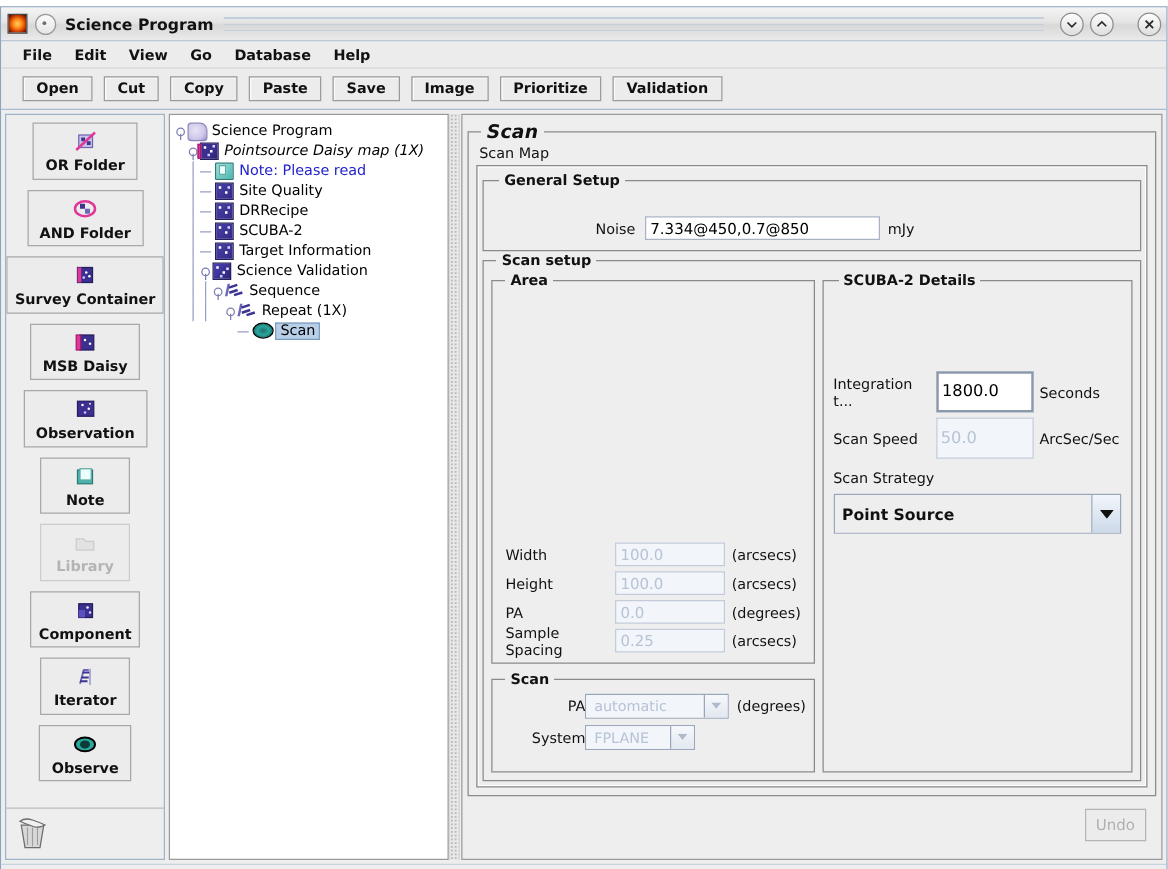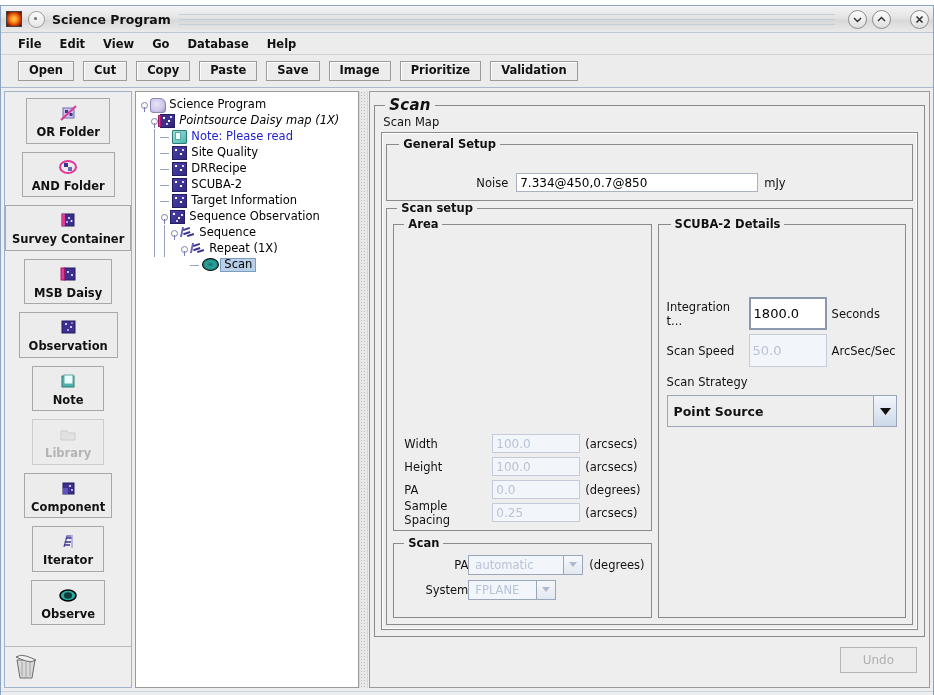--- a/index.html
+++ b/index.html
@@ -375,21 +375,21 @@
   .brow .lb { font-size:11.5px; color:#111; text-align:right; }
   .brow .un { font-size:11.5px; color:#111; margin-left:6px; }
 
   .footer {
     flex: 0 0 46px; display:flex; align-items:center; justify-content:flex-end;
     padding-right: 8px;
   }
   .undo-btn {
     border:1px solid #b5b5b5; background:#ececec;
     color:#b0b0b0; font-size:12px;
-    padding: 5px 22px; cursor:default;
+    padding: 5px 8px; cursor:default;
   }
   .statusbar {
     flex: 0 0 7px; background:#eeeeee; border-top:1px solid #c7d3e0;
   }
 </style>
 </head>
 <body>
 
 <div class="window">
 
@@ -630,21 +630,21 @@
             </div>
             <div class="tlabel">Target Information</div>
           </div>
           <div class="tnode">
             <div class="tvline"></div>
             <div class="tvline on"></div>
             <div class="thandle has"></div>
             <div class="ticon">
               <div class="ic-obs"></div>
             </div>
-            <div class="tlabel">Sequence Observation</div>
+            <div class="tlabel">Science Validation</div>
           </div>
           <div class="tnode">
             <div class="tvline"></div>
             <div class="tvline on"></div>
             <div class="tvline on"></div>
             <div class="thandle has"></div>
             <div class="ticon">
               <div class="ic-seq"></div>
             </div>
             <div class="tlabel">Sequence</div>
@@ -683,21 +683,21 @@
         <fieldset class="gt-scan">
           <legend>Scan</legend>
           <div class="scanmap-lbl">Scan Map</div>
 
           <div class="innerbox">
 
             <fieldset class="fs-general">
               <legend>General Setup</legend>
               <div class="row" style="margin-top:18px; padding-left:46px;">
                 <div class="lblr" style="margin-right:8px;">Noise</div>
-                <input class="txt" style="width: 242px; height: 19px;" value="7.334@450,0.7@850">
+                <input class="txt" style="width: 188px; height: 19px;" value="7.334@450,0.7@850">
                 <div class="lblr" style="margin-left:6px;">mJy</div>
               </div>
             </fieldset>
 
             <fieldset class="fs-scansetup">
               <legend>Scan setup</legend>
 
               <div class="cols">
 
                 <div class="colL">

